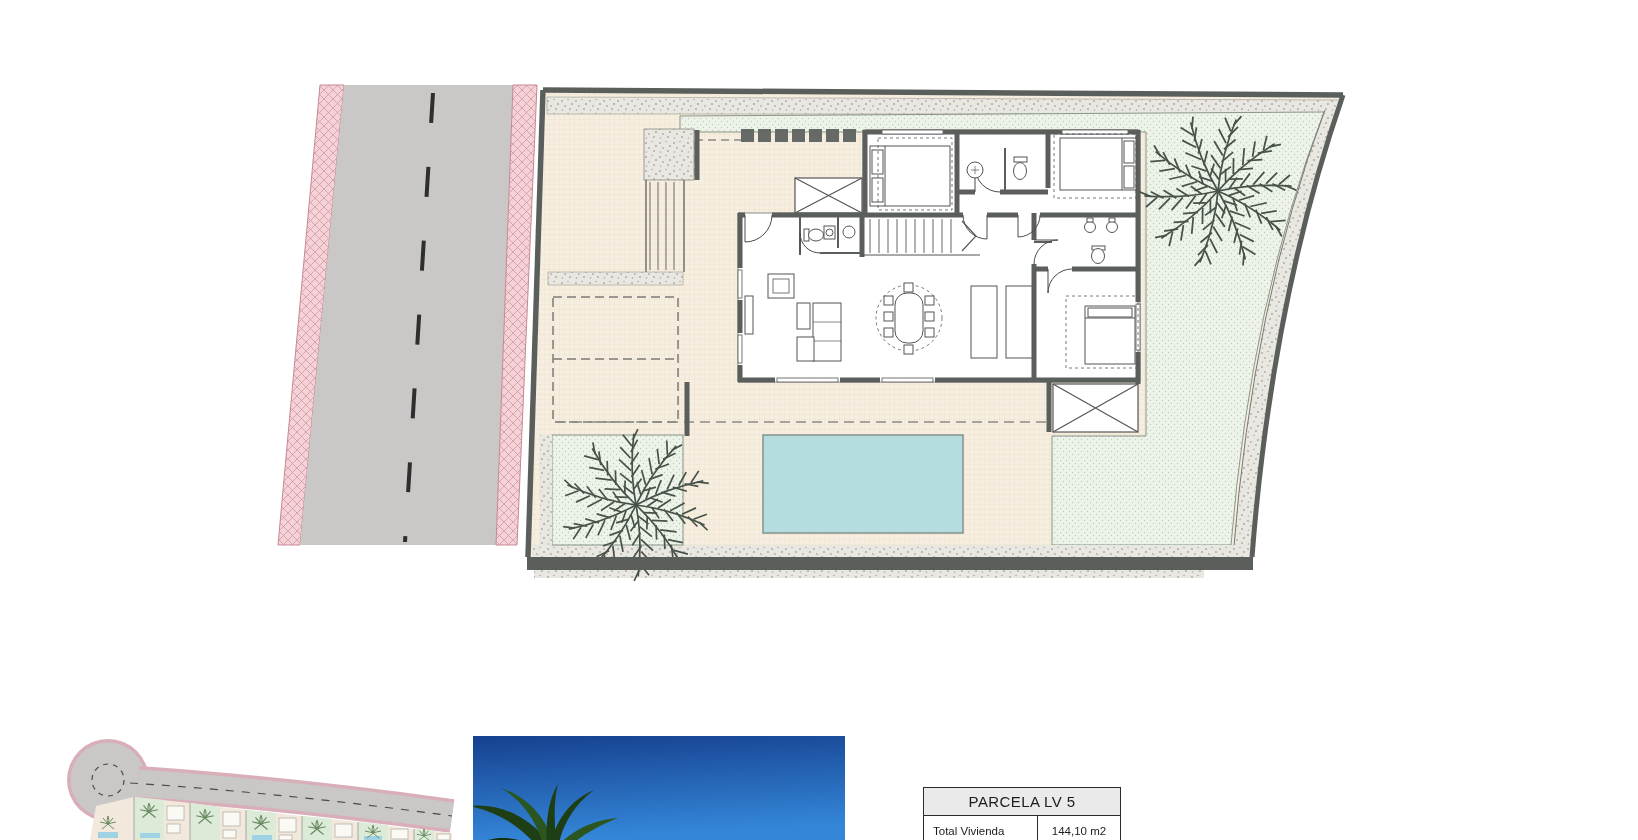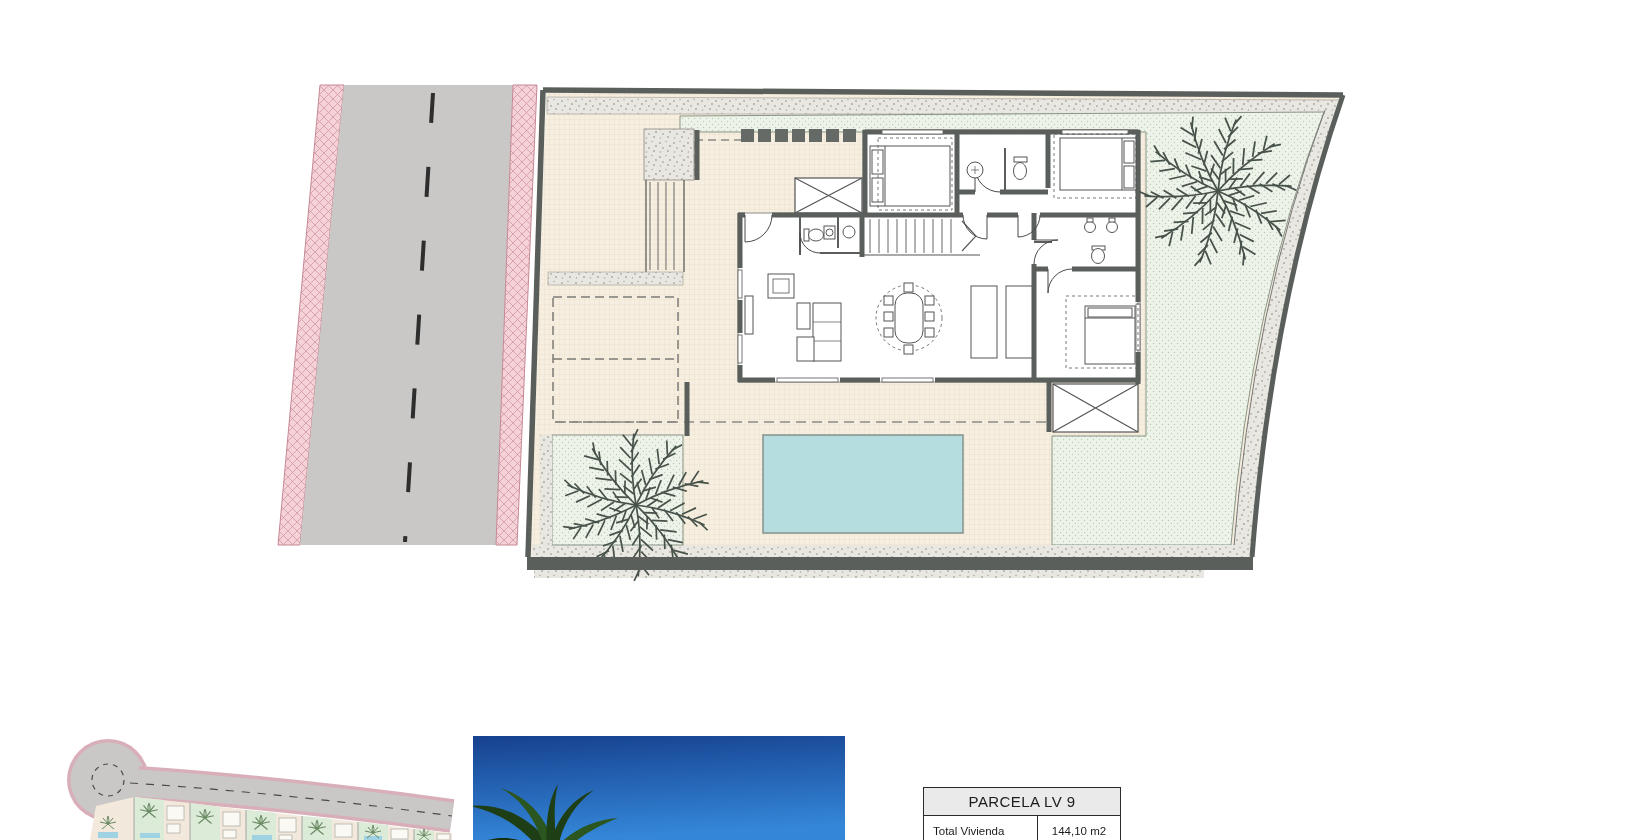--- a/index.html
+++ b/index.html
@@ -320,20 +320,20 @@
     <path d="M550,856 C564,834 590,820 618,818 C592,828 568,844 559,858 Z" fill="#2b5620"></path>
     <path d="M542,858 C526,846 504,840 482,842 C506,832 532,842 547,854 Z" fill="#16300f"></path>
     <path d="M547,852 C545,824 548,800 558,784 C552,806 556,830 556,852 Z" fill="#1e3e15"></path>
     <circle cx="547" cy="849" r="3" fill="#142d0e"></circle>
           <circle cx="553" cy="851" r="2.5" fill="#142d0e"></circle>
   </g>
 </g>
 </svg>
 
 <div class="parcel-table">
-  <div class="pt-header">PARCELA LV 9</div>
+  <div class="pt-header">PARCELA LV 5</div>
   <div class="pt-row">
     <div class="pt-label">Total Vivienda</div>
     <div class="pt-value">144,10 m2</div>
   </div>
 </div>
 
 </div>
 
 </body></html>

